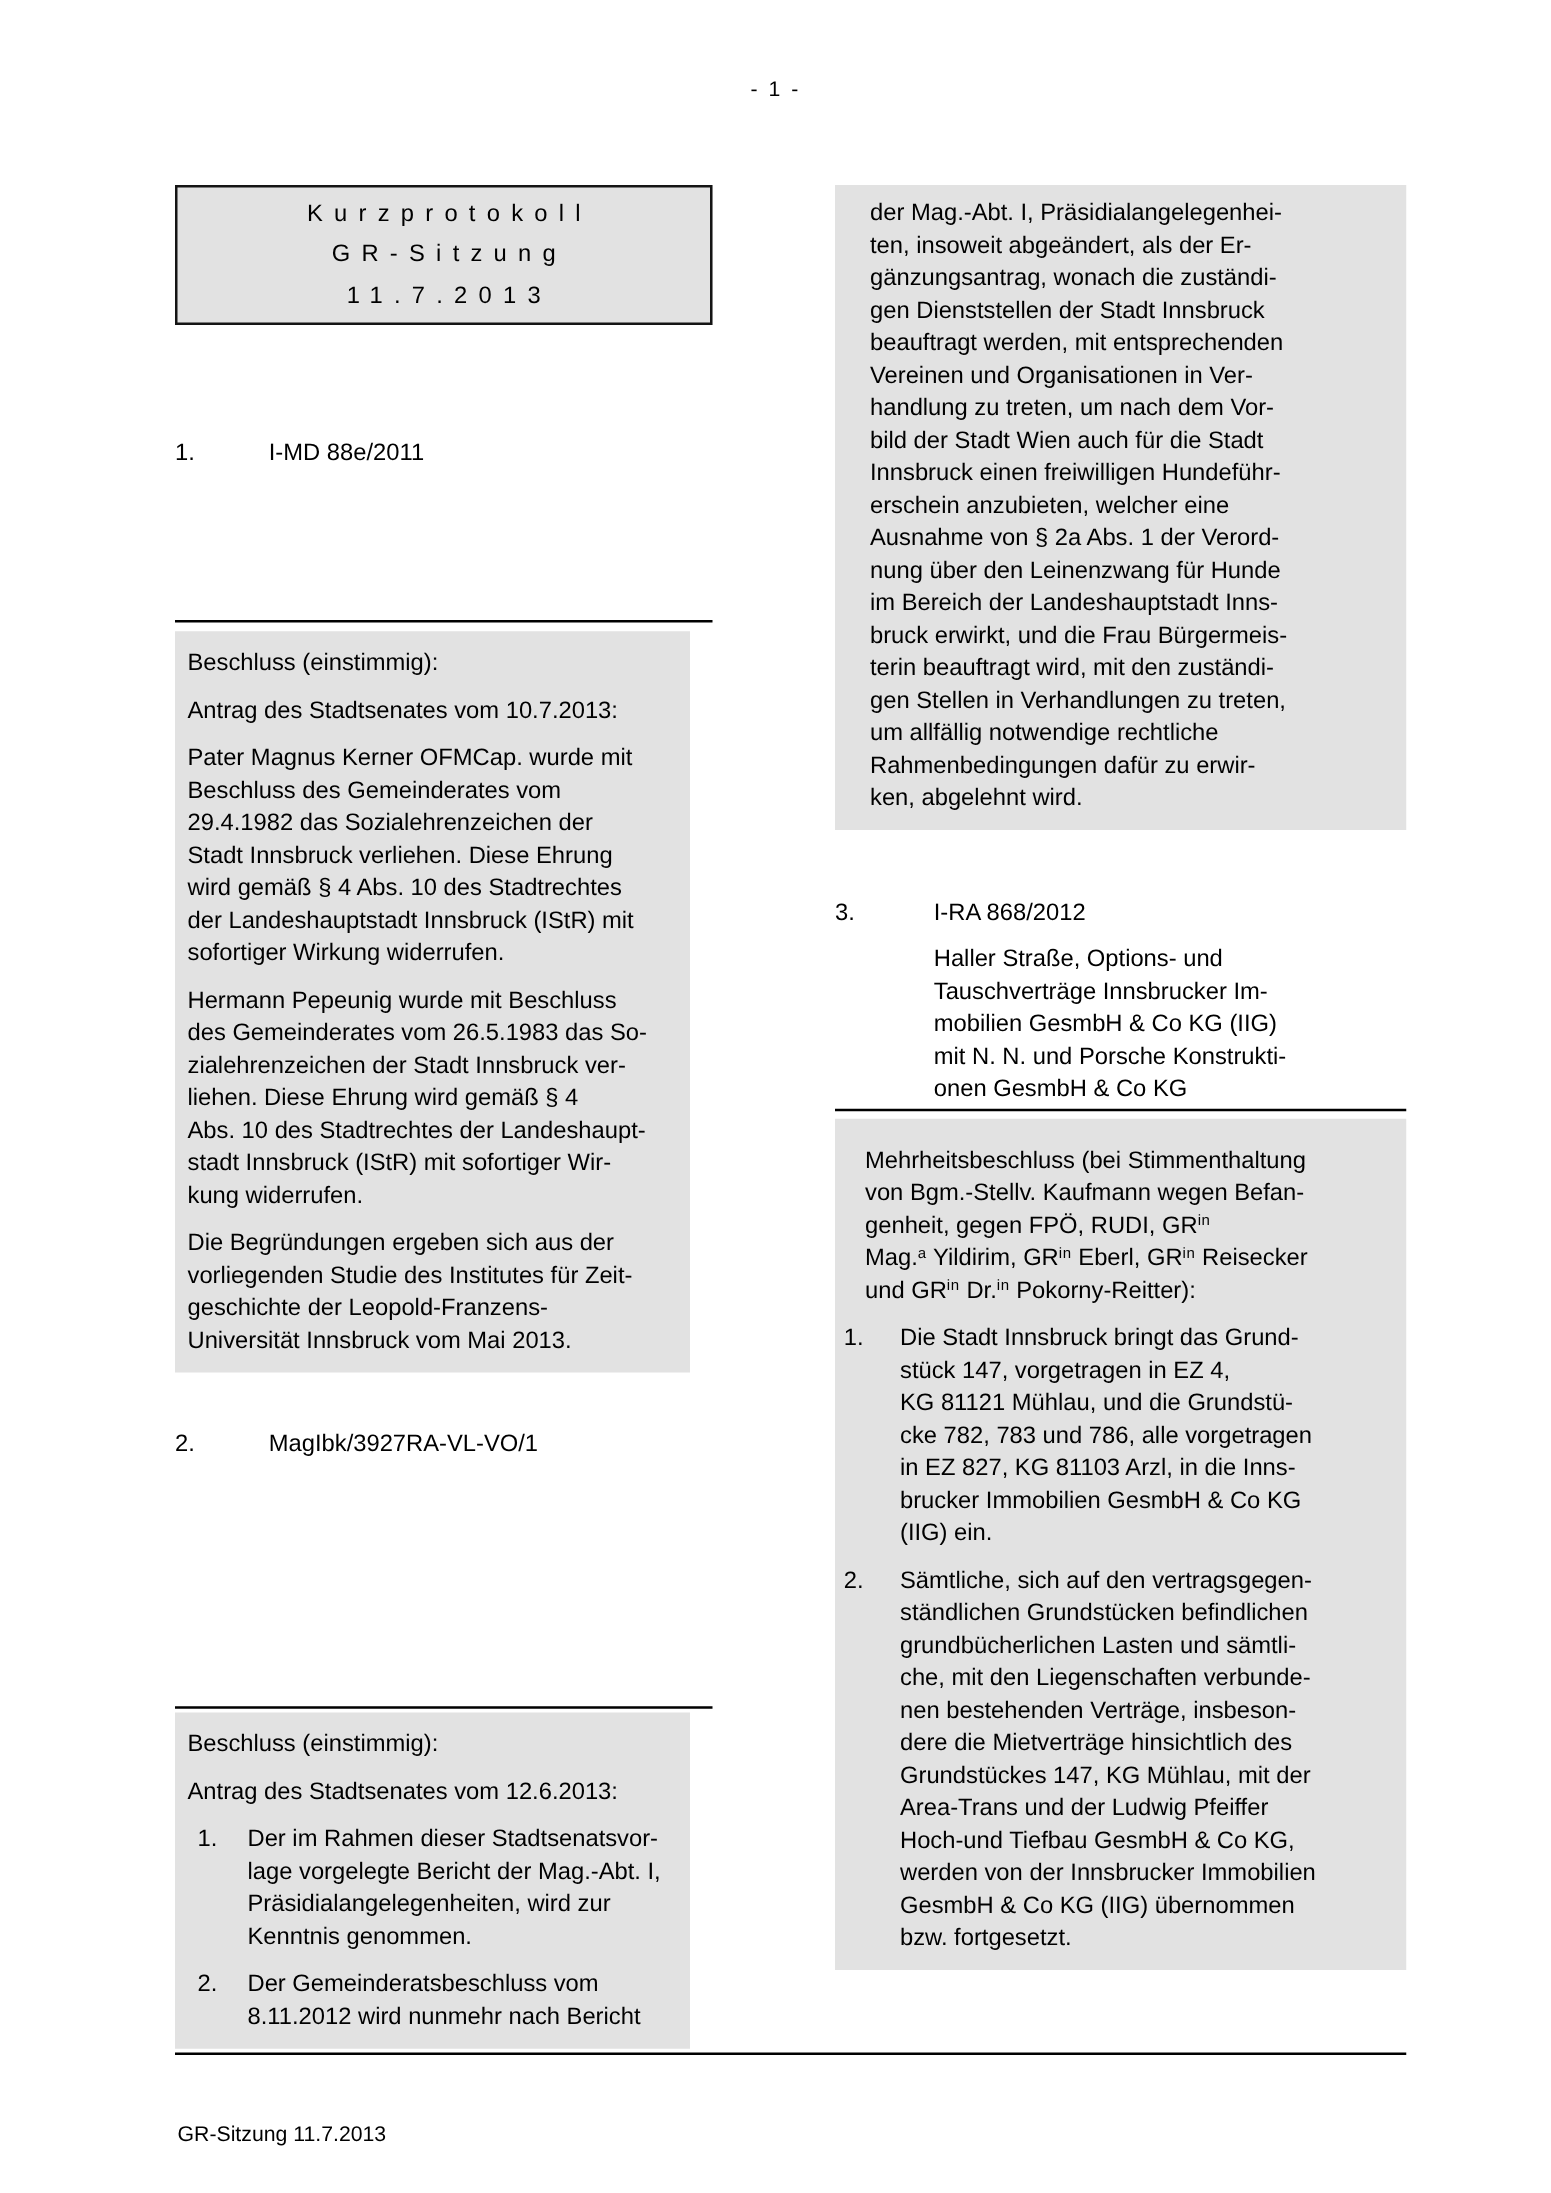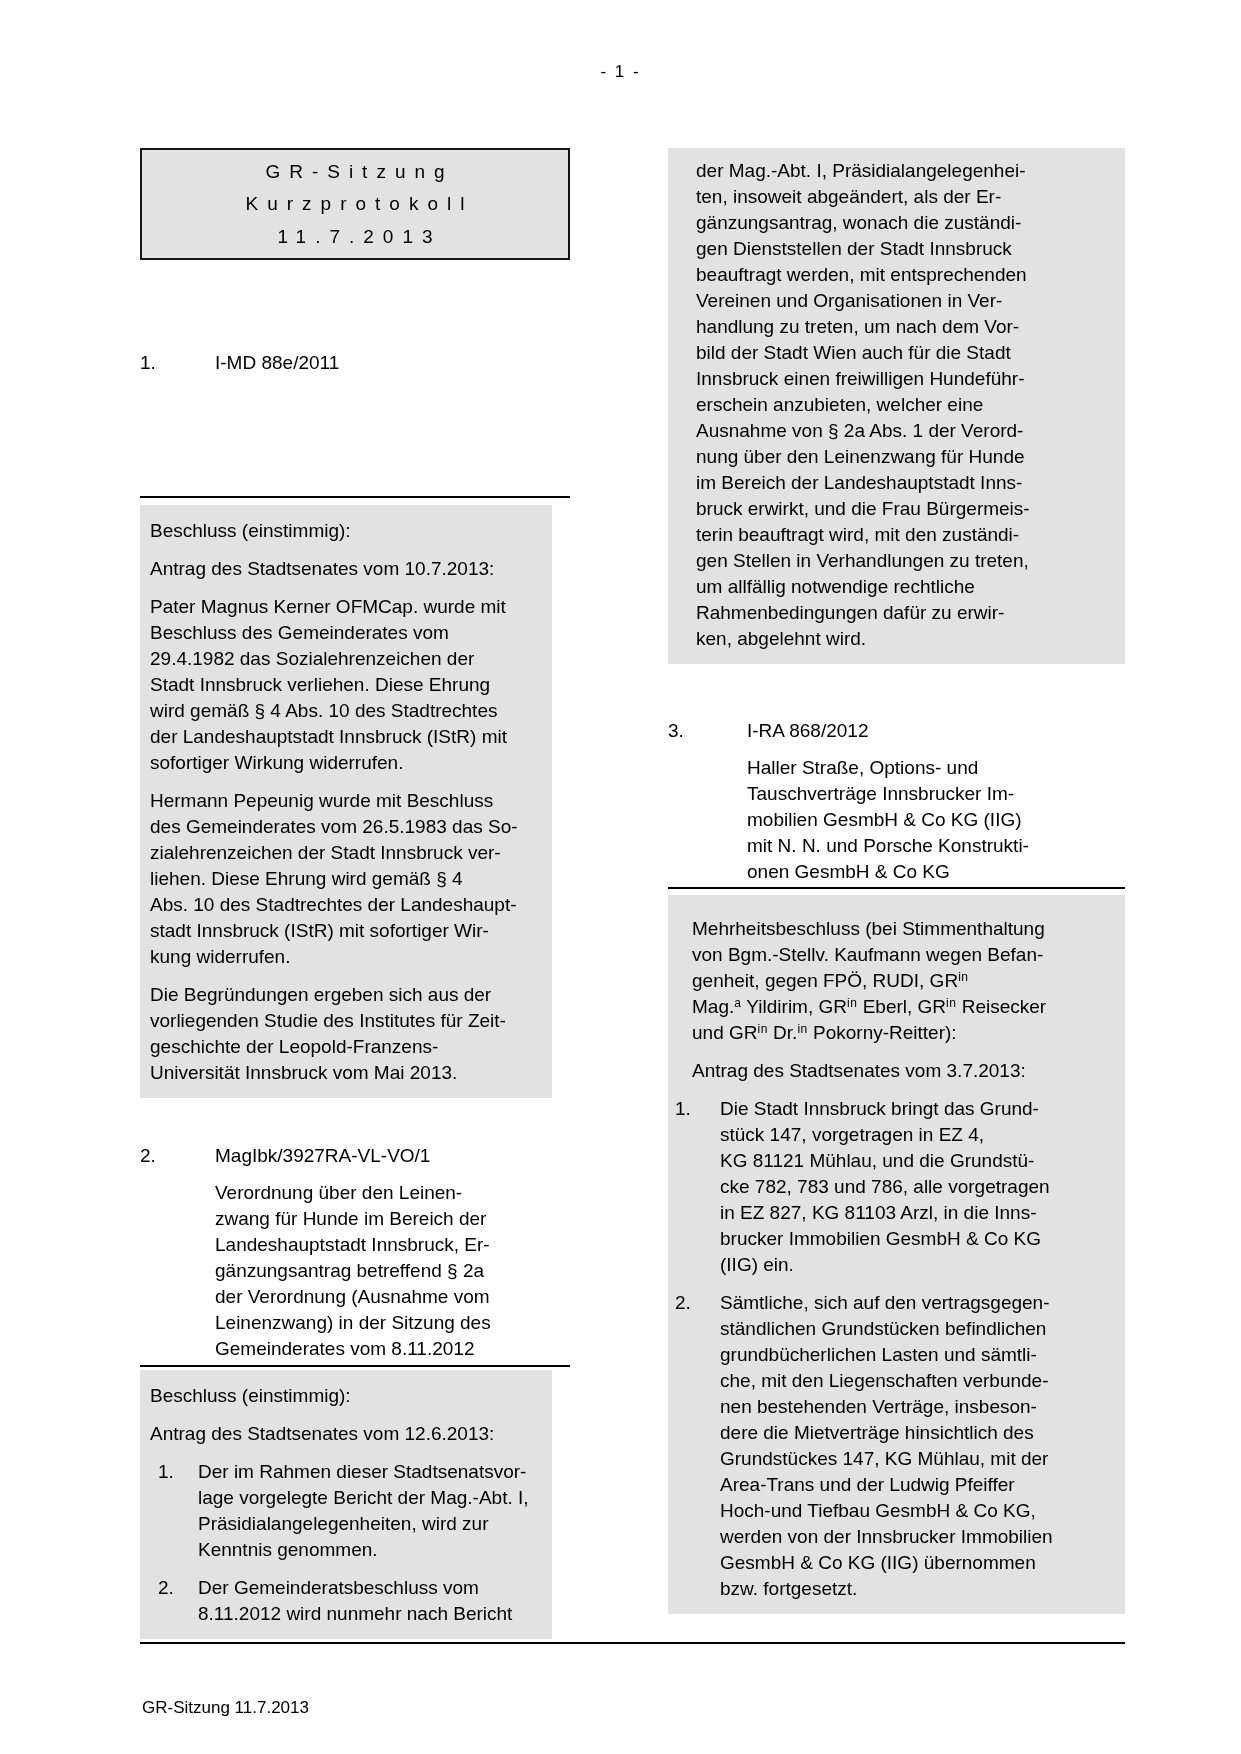--- a/index.html
+++ b/index.html
@@ -61,22 +61,22 @@
   .foottext { position: absolute; left: 142px; top: 1650px; font-size: 17px; margin-top: 48px; }
 </style>
 </head>
 <body>
 
 <div id="page">
 
   <div class="pageno">- 1 -</div>
 
   <div class="titlebox">
+    <div>Kurzprotokoll</div>
     <div>GR-Sitzung</div>
-    <div>Kurzprotokoll</div>
     <div>11.7.2013</div>
   </div>
 
   <div class="item" id="item1">
     <span class="inum">1.</span>
     <span class="icode">I-MD 88e/2011</span>
   </div>
   <div class="rule" id="rule1"></div>
 
   <div class="gray" id="gray1">
@@ -99,27 +99,20 @@
     <p>Die Begründungen ergeben sich aus der
 vorliegenden Studie des Institutes für Zeit-
 geschichte der Leopold-Franzens-
 Universität Innsbruck vom Mai 2013.</p>
   </div>
 
   <div class="item" id="item2">
     <span class="inum">2.</span>
     <span class="icode">MagIbk/3927RA-VL-VO/1</span>
   </div>
-  <div class="subtitle" id="item2sub">Verordnung über den Leinen-
-zwang für Hunde im Bereich der
-Landeshauptstadt Innsbruck, Er-
-gänzungsantrag betreffend § 2a
-der Verordnung (Ausnahme vom
-Leinenzwang) in der Sitzung des
-Gemeinderates vom 8.11.2012</div>
   <div class="rule" id="rule2"></div>
 
   <div class="gray" id="gray2">
     <p class="first">Beschluss (einstimmig):</p>
     <p>Antrag des Stadtsenates vom 12.6.2013:</p>
     <div class="dli">
       <span class="n">1.</span>
       <div class="t">Der im Rahmen dieser Stadtsenatsvor-
 lage vorgelegte Bericht der Mag.-Abt. I,
 Präsidialangelegenheiten, wird zur
@@ -162,21 +155,20 @@
 mit N. N. und Porsche Konstrukti-
 onen GesmbH &amp; Co KG</div>
   <div class="rule" id="rule3"></div>
 
   <div class="gray" id="grayR3">
     <p class="first"><span>Mehrheitsbeschluss (bei Stimmenthaltung
 von Bgm.-Stellv. Kaufmann wegen Befan-
 genheit, gegen FPÖ, RUDI, GR</span><sup>in</sup><span>
 Mag.</span><sup>a</sup><span> Yildirim, GR</span><sup>in</sup><span> Eberl, GR</span><sup>in</sup><span> Reisecker
 und GR</span><sup>in</sup><span> Dr.</span><sup>in</sup><span> Pokorny-Reitter):</span></p>
-    <p>Antrag des Stadtsenates vom 3.7.2013:</p>
     <div class="dli">
       <span class="n">1.</span>
       <div class="t">Die Stadt Innsbruck bringt das Grund-
 stück 147, vorgetragen in EZ 4,
 KG 81121 Mühlau, und die Grundstü-
 cke 782, 783 und 786, alle vorgetragen
 in EZ 827, KG 81103 Arzl, in die Inns-
 brucker Immobilien GesmbH &amp; Co KG
 (IIG) ein.</div>
     </div>

